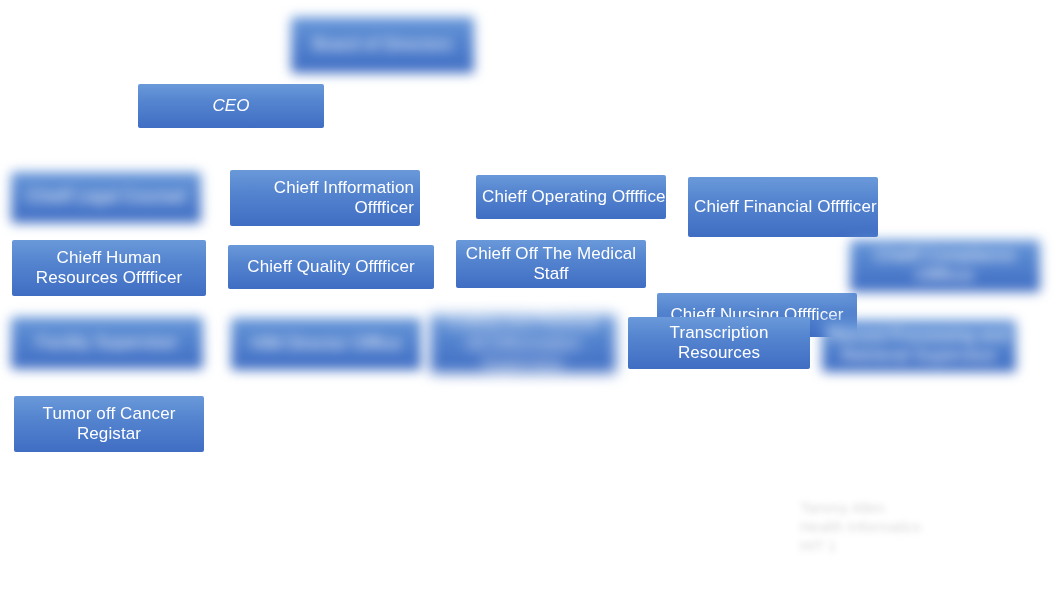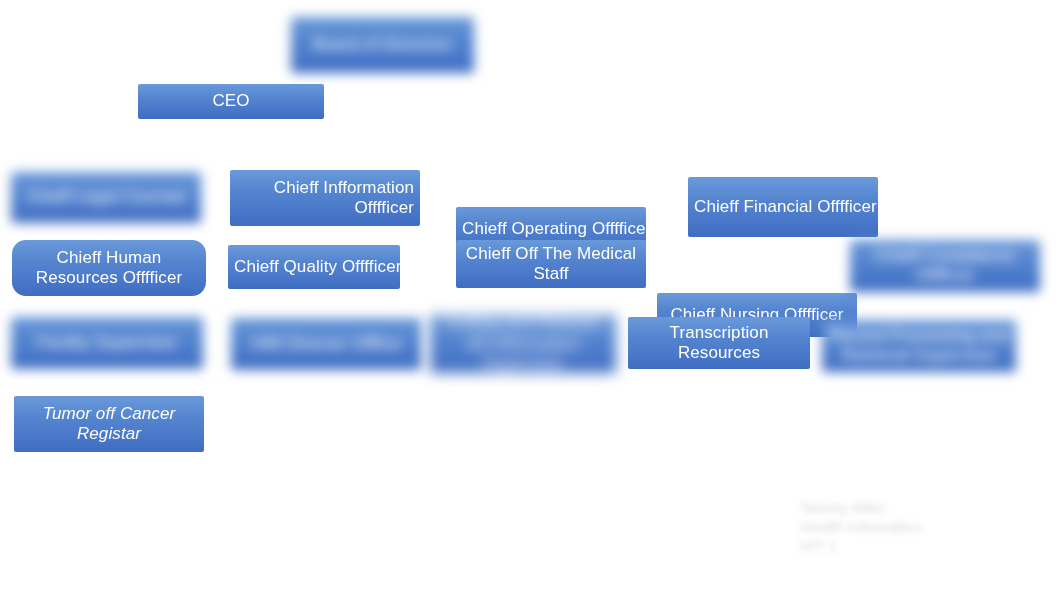--- a/index.html
+++ b/index.html
@@ -60,39 +60,39 @@
   }
 </style>
 </head>
 <body>
 
 <div id="canvas">
   <div id="nodes">
       <div class="node b3" style="left: 291px; top: 17px; width: 183px; height: 56px;">
         <span class="lbl">Board of Directors</span>
       </div>
-      <div class="node" style="left: 138px; top: 84px; width: 186px; height: 35px;">
+      <div class="node" style="left: 138px; top: 84px; width: 186px; height: 44px; font-style: italic;">
         <span class="lbl">CEO</span>
       </div>
       <div class="node wrap b3" style="left: 11px; top: 172px; width: 190px; height: 51px;">
         <span class="lbl">Chieff Legal Counsel</span>
       </div>
       <div class="node wrap" style="left: 230px; top: 170px; width: 190px; height: 56px; text-align: right;">
         <span class="lbl">Chieff Infformation Offfficer</span>
       </div>
-      <div class="node" style="left: 456px; top: 175px; width: 190px; height: 44px; margin-top: 32px;">
+      <div class="node" style="left: 476px; top: 175px; width: 190px; height: 44px;">
         <span class="lbl">Chieff Operating Offfficer</span>
       </div>
       <div class="node" style="left: 688px; top: 177px; width: 190px; height: 60px;">
         <span class="lbl">Chieff Financial Offfficer</span>
       </div>
-      <div class="node wrap" style="left: 12px; top: 240px; width: 194px; height: 56px; border-radius: 14px;">
+      <div class="node wrap" style="left: 12px; top: 240px; width: 194px; height: 56px;">
         <span class="lbl">Chieff Human Resources Offfficer</span>
       </div>
-      <div class="node" style="left: 228px; top: 245px; width: 172px; height: 44px;">
+      <div class="node" style="left: 228px; top: 245px; width: 206px; height: 44px;">
         <span class="lbl">Chieff Quality Offfficer</span>
       </div>
       <div class="node wrap" style="left: 456px; top: 240px; width: 190px; height: 48px;">
         <span class="lbl">Chieff Off The Medical Staff</span>
       </div>
       <div class="node" style="left: 657px; top: 245px; width: 200px; height: 44px; margin-top: 48px;">
         <span class="lbl">Chieff Nursing Offfficer</span>
       </div>
       <div class="node wrap b3" style="left: 850px; top: 240px; width: 190px; height: 52px;">
         <span class="lbl">Chieff Compliance Offfficer</span>
@@ -105,20 +105,20 @@
       </div>
       <div class="node wrap b4" style="left: 430px; top: 315px; width: 186px; height: 58px;">
         <span class="lbl">Coding and Release off Infformation Supervisor</span>
       </div>
       <div class="node wrap" style="left: 628px; top: 317px; width: 182px; height: 52px;">
         <span class="lbl">Transcription Resources</span>
       </div>
       <div class="node wrap b3" style="left: 822px; top: 320px; width: 194px; height: 52px;">
         <span class="lbl">Record Processing and Retrieval Supervisor</span>
       </div>
-      <div class="node wrap" style="left: 14px; top: 396px; width: 190px; height: 56px; font-style: italic;">
+      <div class="node wrap" style="left: 14px; top: 396px; width: 190px; height: 56px;">
         <span class="lbl">Tumor off Cancer Registar</span>
       </div>
     </div>
   <div class="credits" style="left: 800px; top: 498px; width: 180px;">Tammy Allen
 Health Informatics
 HIT 1</div>
 </div>
 
 </body></html>

